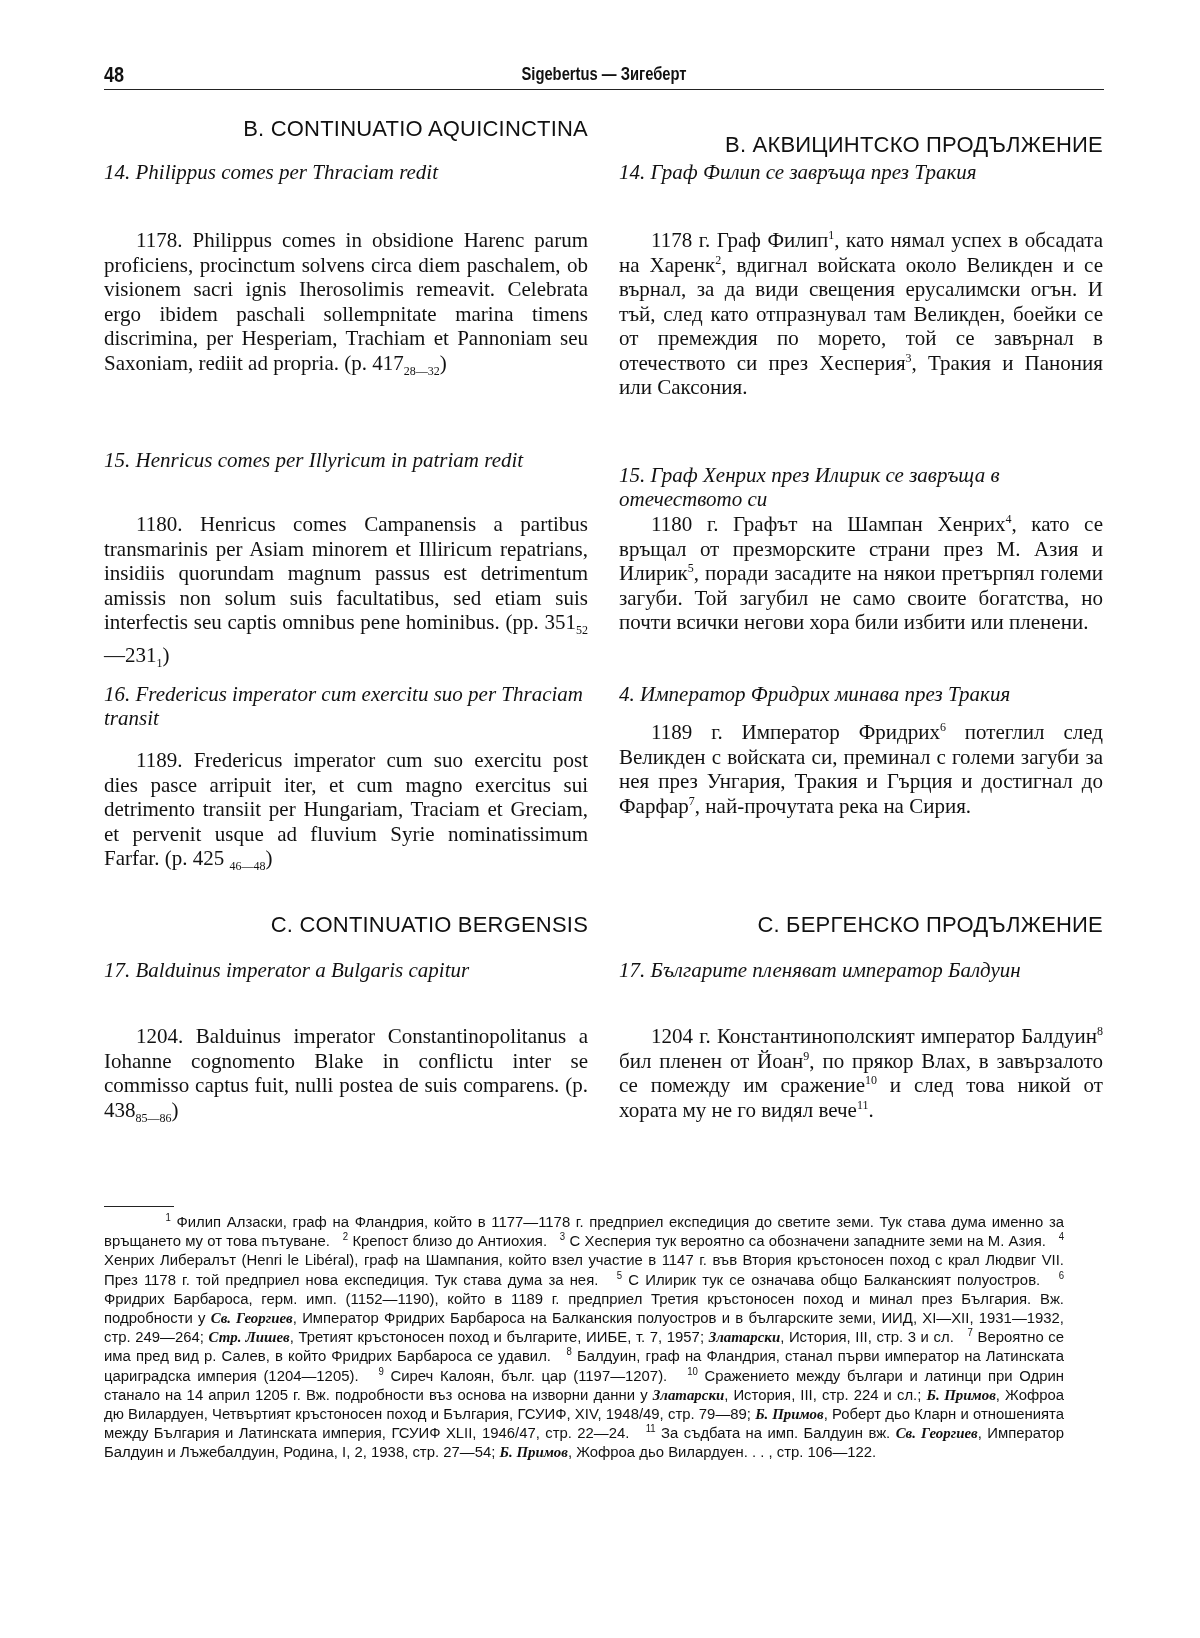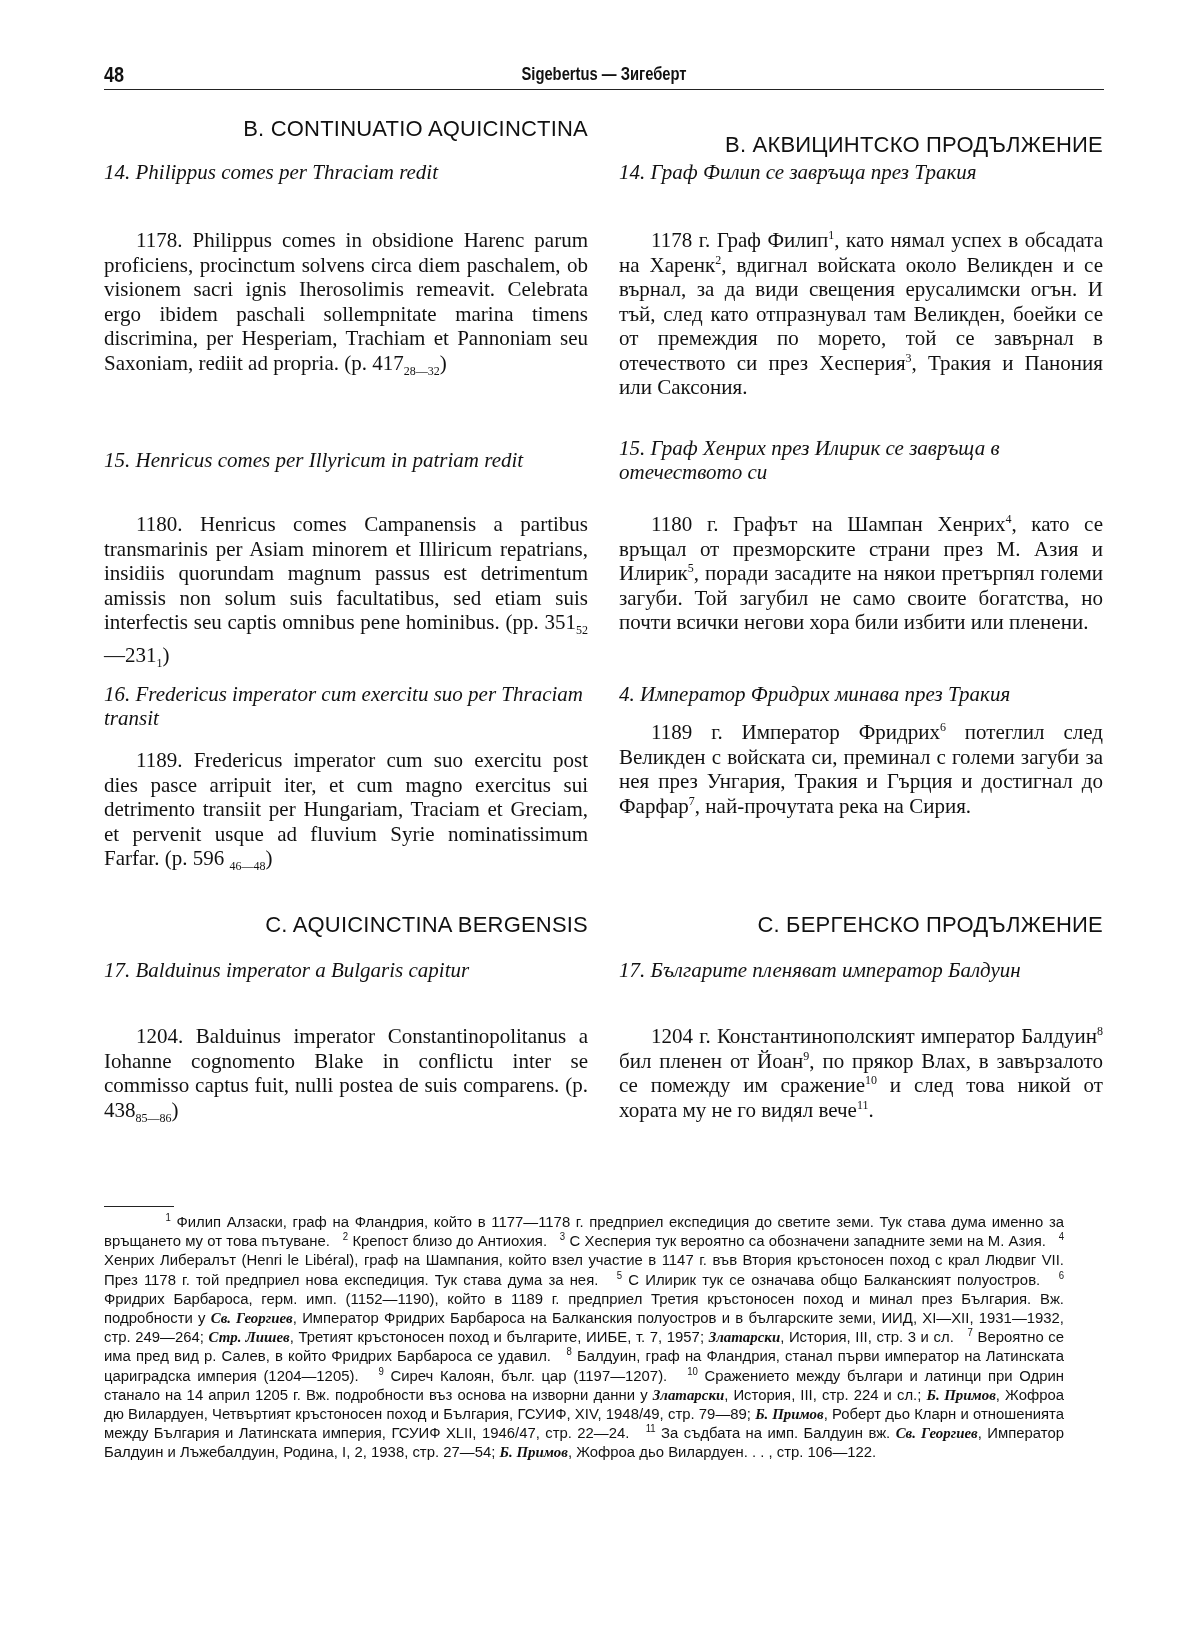--- a/index.html
+++ b/index.html
@@ -53,44 +53,44 @@
       <div class="block" style="top:332px">
         <div class="sec-title">15. Henricus comes per Illyricum in patriam redit</div>
       </div>
       <div class="block" style="top:396px">
         <div class="para"><span>1180. Henricus comes Campanensis a partibus transmarinis per Asiam minorem et Illiricum repatrians, insidiis quorundam magnum passus est detrimentum amissis non solum suis facultatibus, sed etiam suis interfectis seu captis omnibus pene hominibus.</span> <span class="ref"><span>(pp. 351</span><sub>52</sub><span>—231</span><sub>1</sub><span>)</span></span></div>
       </div>
       <div class="block" style="top:566px">
         <div class="sec-title">16. Fredericus imperator cum exercitu suo per Thraciam transit</div>
       </div>
       <div class="block" style="top:632px">
-        <div class="para"><span>1189. Fredericus imperator cum suo exercitu post dies pasce arripuit iter, et cum magno exercitus sui detrimento transiit per Hungariam, Traciam et Greciam, et pervenit usque ad fluvium Syrie nominatissimum Farfar.</span> <span class="ref"><span>(p. 596 </span><sub>46—48</sub><span>)</span></span></div>
+        <div class="para"><span>1189. Fredericus imperator cum suo exercitu post dies pasce arripuit iter, et cum magno exercitus sui detrimento transiit per Hungariam, Traciam et Greciam, et pervenit usque ad fluvium Syrie nominatissimum Farfar.</span> <span class="ref"><span>(p. 425 </span><sub>46—48</sub><span>)</span></span></div>
       </div>
       <div class="block" style="top:796px">
-        <div class="part-title">C. AQUICINCTINA BERGENSIS</div>
+        <div class="part-title">C. CONTINUATIO BERGENSIS</div>
       </div>
       <div class="block" style="top:842px">
         <div class="sec-title">17. Balduinus imperator a Bulgaris capitur</div>
       </div>
       <div class="block" style="top:908px">
         <div class="para"><span>1204. Balduinus imperator Constantinopolitanus a Iohanne cognomento Blake in conflictu inter se commisso captus fuit, nulli postea de suis comparens.</span> <span class="ref"><span>(p. 438</span><sub>85—86</sub><span>)</span></span></div>
       </div>
     </div>
 
     <div class="col right">
       <div class="block" style="top:16px">
         <div class="part-title">В. АКВИЦИНТСКО ПРОДЪЛЖЕНИЕ</div>
       </div>
       <div class="block" style="top:44px">
         <div class="sec-title">14. Граф Филип се завръща през Тракия</div>
       </div>
       <div class="block" style="top:112px">
         <div class="para"><span>1178 г. Граф Филип</span><sup>1</sup><span>, като нямал успех в обсадата на Харенк</span><sup>2</sup><span>, вдигнал войската около Великден и се върнал, за да види свещения ерусалимски огън. И тъй, след като отпразнувал там Великден, боейки се от премеждия по морето, той се завърнал в отечеството си през Хесперия</span><sup>3</sup><span>, Тракия и Панония или Саксония.</span></div>
       </div>
-      <div class="block" style="top:320px">
+      <div class="block" style="top:347px">
         <div class="sec-title">15. Граф Хенрих през Илирик се завръща в отечеството си</div>
       </div>
       <div class="block" style="top:396px">
         <div class="para"><span>1180 г. Графът на Шампан Хенрих</span><sup>4</sup><span>, като се връщал от презморските страни през М. Азия и Илирик</span><sup>5</sup><span>, поради засадите на някои претърпял големи загуби. Той загубил не само своите богатства, но почти всички негови хора били избити или пленени.</span></div>
       </div>
       <div class="block" style="top:566px">
         <div class="sec-title">4. Император Фридрих минава през Тракия</div>
       </div>
       <div class="block" style="top:604px">
         <div class="para"><span>1189 г. Император Фридрих</span><sup>6</sup><span> потеглил след Великден с войската си, преминал с големи загуби за нея през Унгария, Тракия и Гърция и достигнал до Фарфар</span><sup>7</sup><span>, най-прочутата река на Сирия.</span></div>

